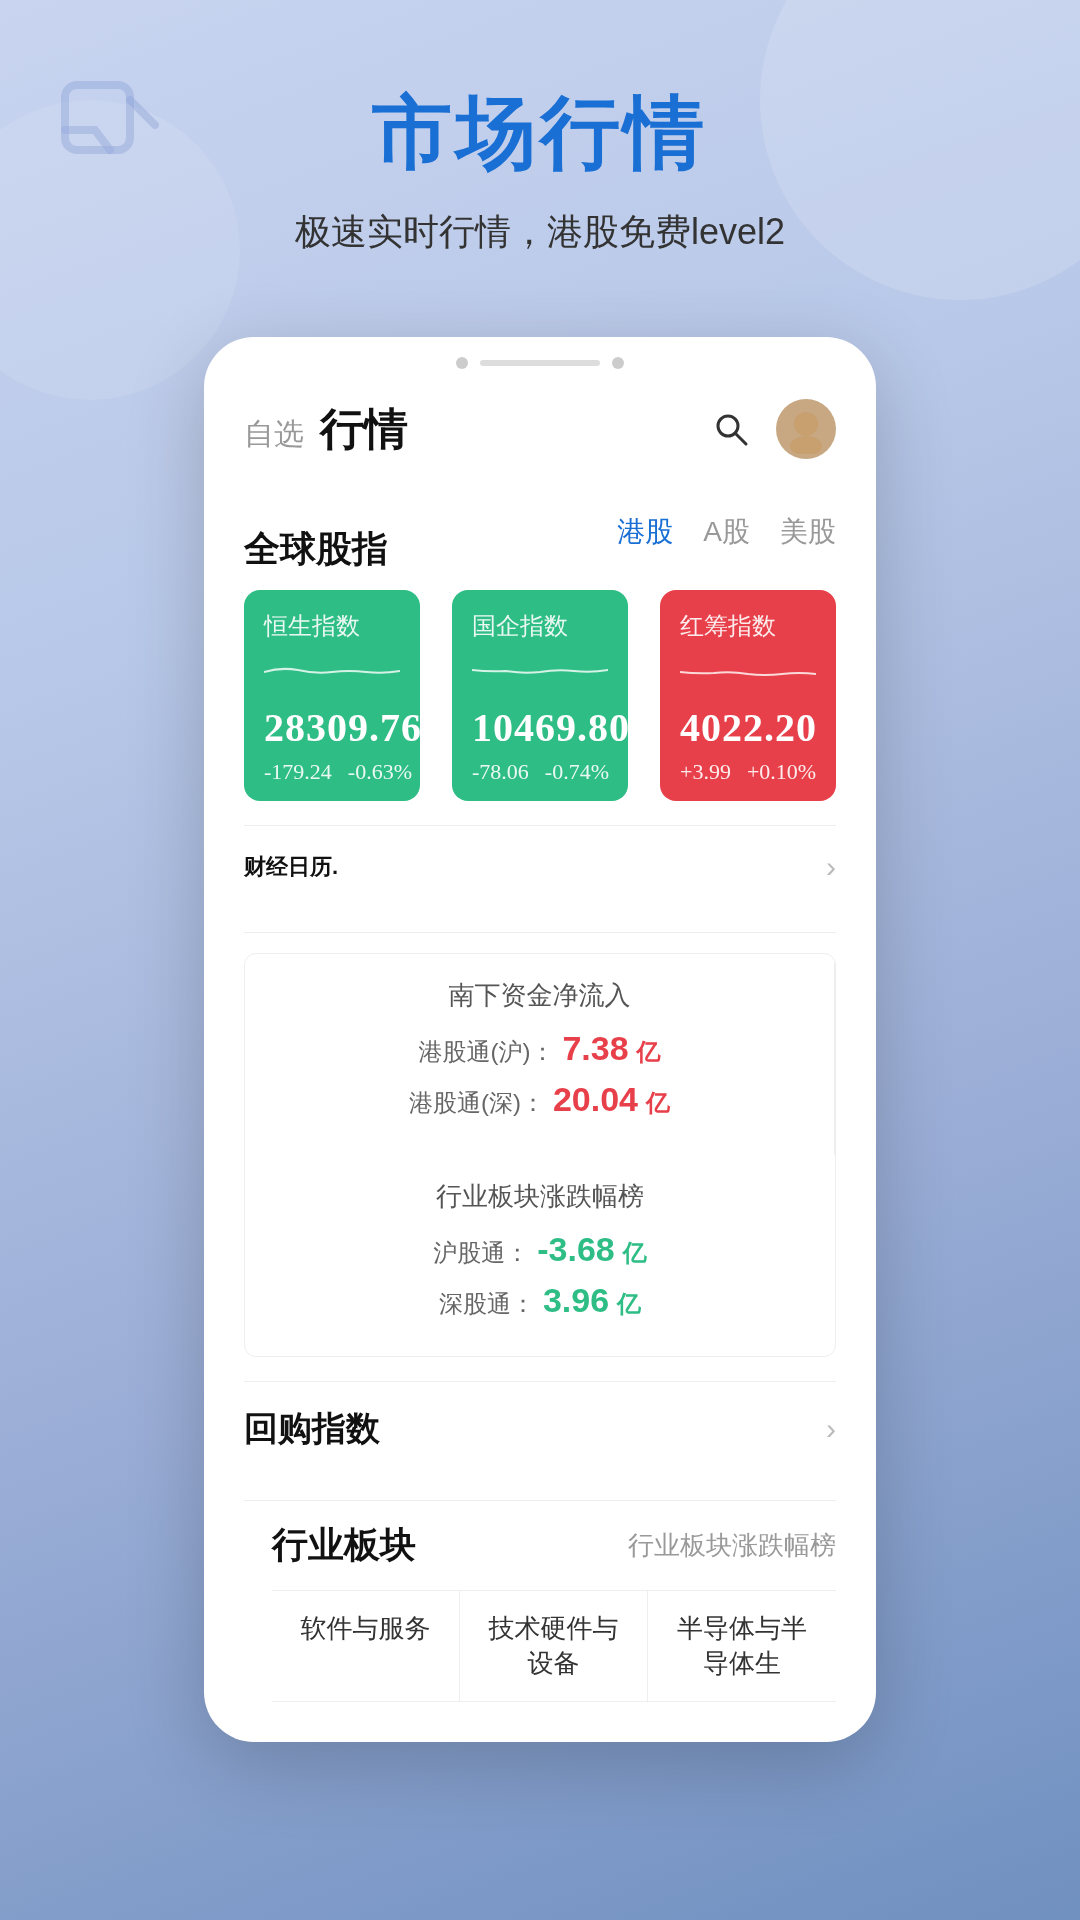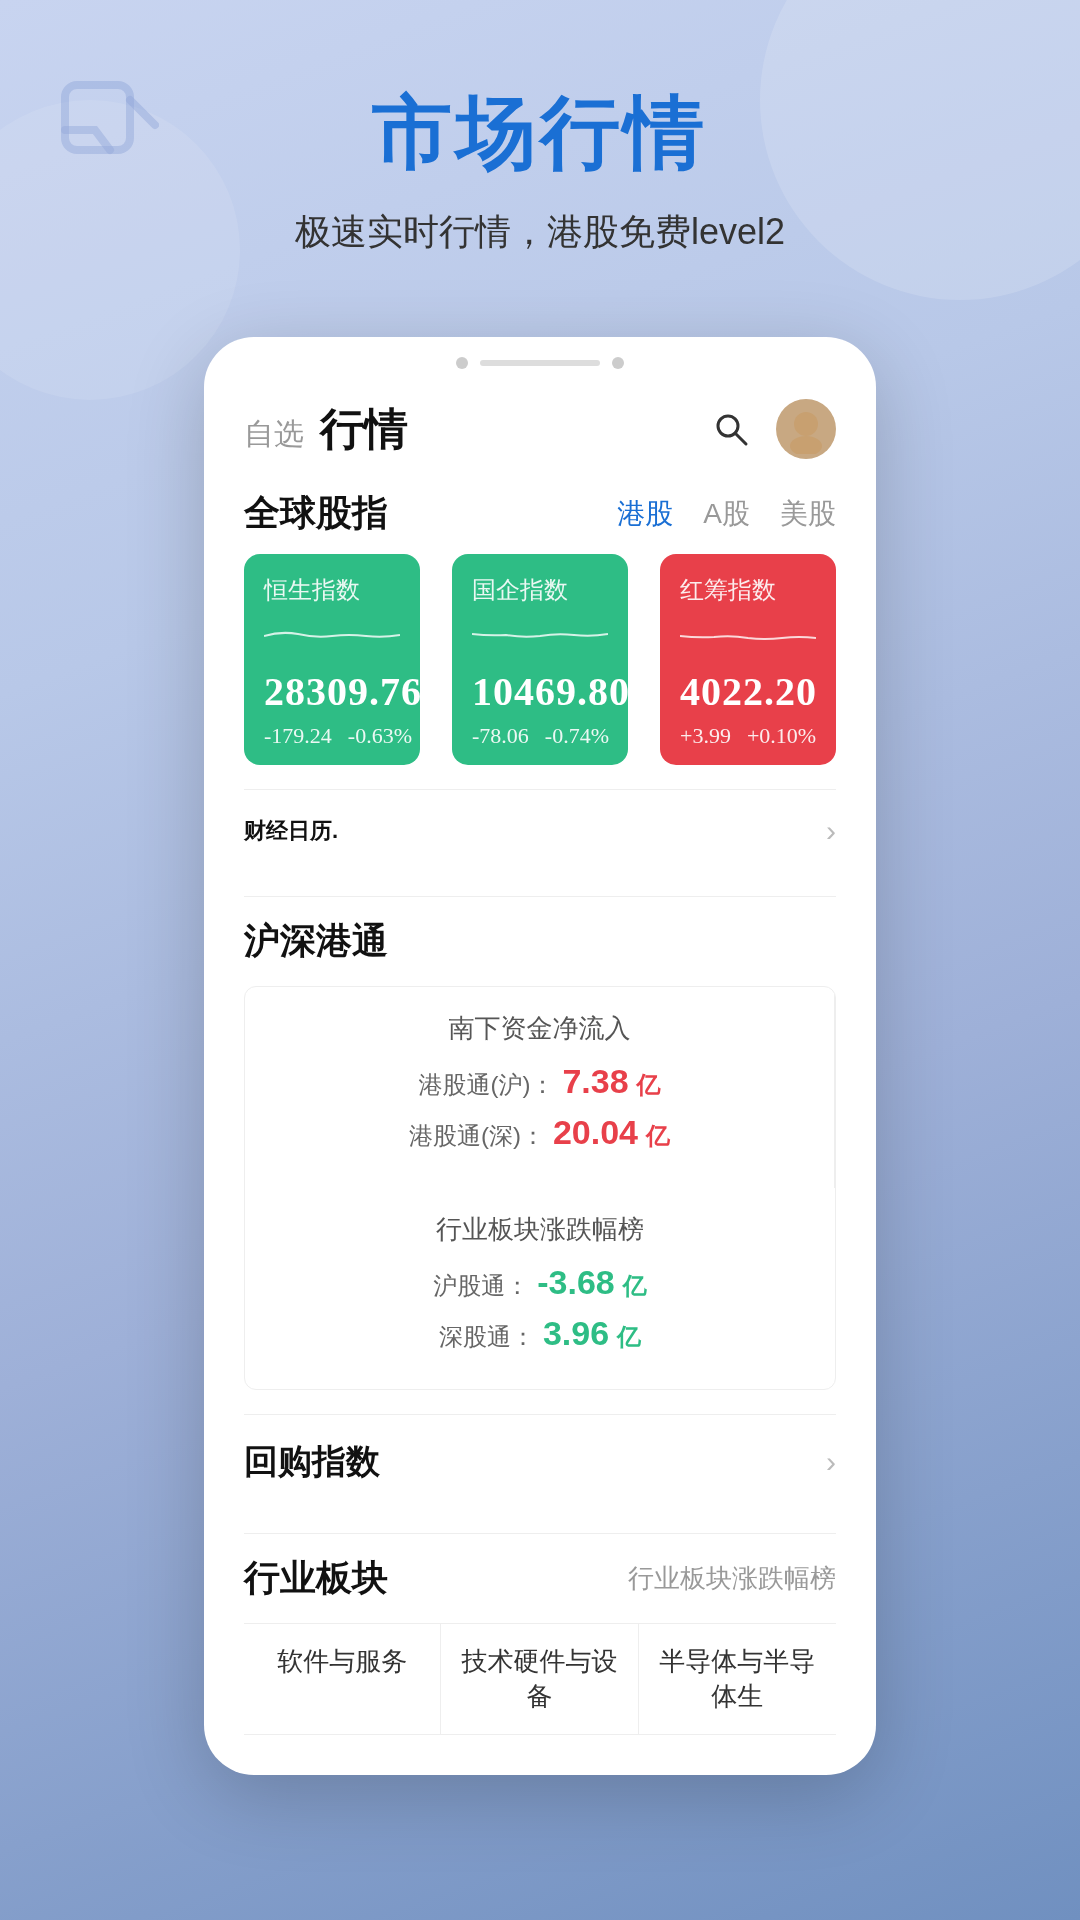--- a/index.html
+++ b/index.html
@@ -153,20 +153,21 @@
     .section-header {
       display: flex;
       align-items: center;
       justify-content: space-between;
       margin-bottom: 16px;
     }
     .section-title {
       font-size: 36px;
       font-weight: 600;
       color: #111;
+      margin-top: 36px;
     }
     .section-tabs {
       display: flex;
       gap: 30px;
     }
     .section-tab {
       font-size: 28px;
       color: #999;
     }
     .section-tab.active {
@@ -457,21 +458,20 @@
   <div class="divider"></div>
 
   <div class="finance-calendar">
     <span class="finance-calendar-title">财经日历.</span>
     <span class="chevron-right">›</span>
   </div>
 
   <div class="divider"></div>
 
   <div class="hudong-section" style="padding: 20px 40px 0;">
-    <div class="hudong-title">沪深港通</div>
     <div class="hudong-grid">
 
       <div class="hudong-cell">
         <div class="hudong-cell-title">南下资金净流入</div>
         <div class="hudong-row">
           <span class="hudong-label">港股通(沪)：</span>
           <span class="hudong-value val-red">7.38</span>
           <span class="hudong-unit val-red">亿</span>
         </div>
         <div class="hudong-row">
@@ -500,21 +500,21 @@
 
   <div class="divider"></div>
 
   <div class="buyback-section">
     <span class="buyback-title">回购指数</span>
     <span class="chevron-right">›</span>
   </div>
 
   <div class="divider"></div>
 
-  <div class="industry-section" style="padding: 20px 40px 0;">
+  <div class="industry-section" style="padding: 20px 40px 0; margin-left: 28px;">
     <div class="industry-header">
       <span class="industry-title">行业板块</span>
       <span class="industry-sub">行业板块涨跌幅榜</span>
     </div>
     <div class="industry-grid">
       <div class="industry-item">
         <span class="industry-name">软件与服务</span>
       </div>
       <div class="industry-item">
         <span class="industry-name">技术硬件与设备</span>

